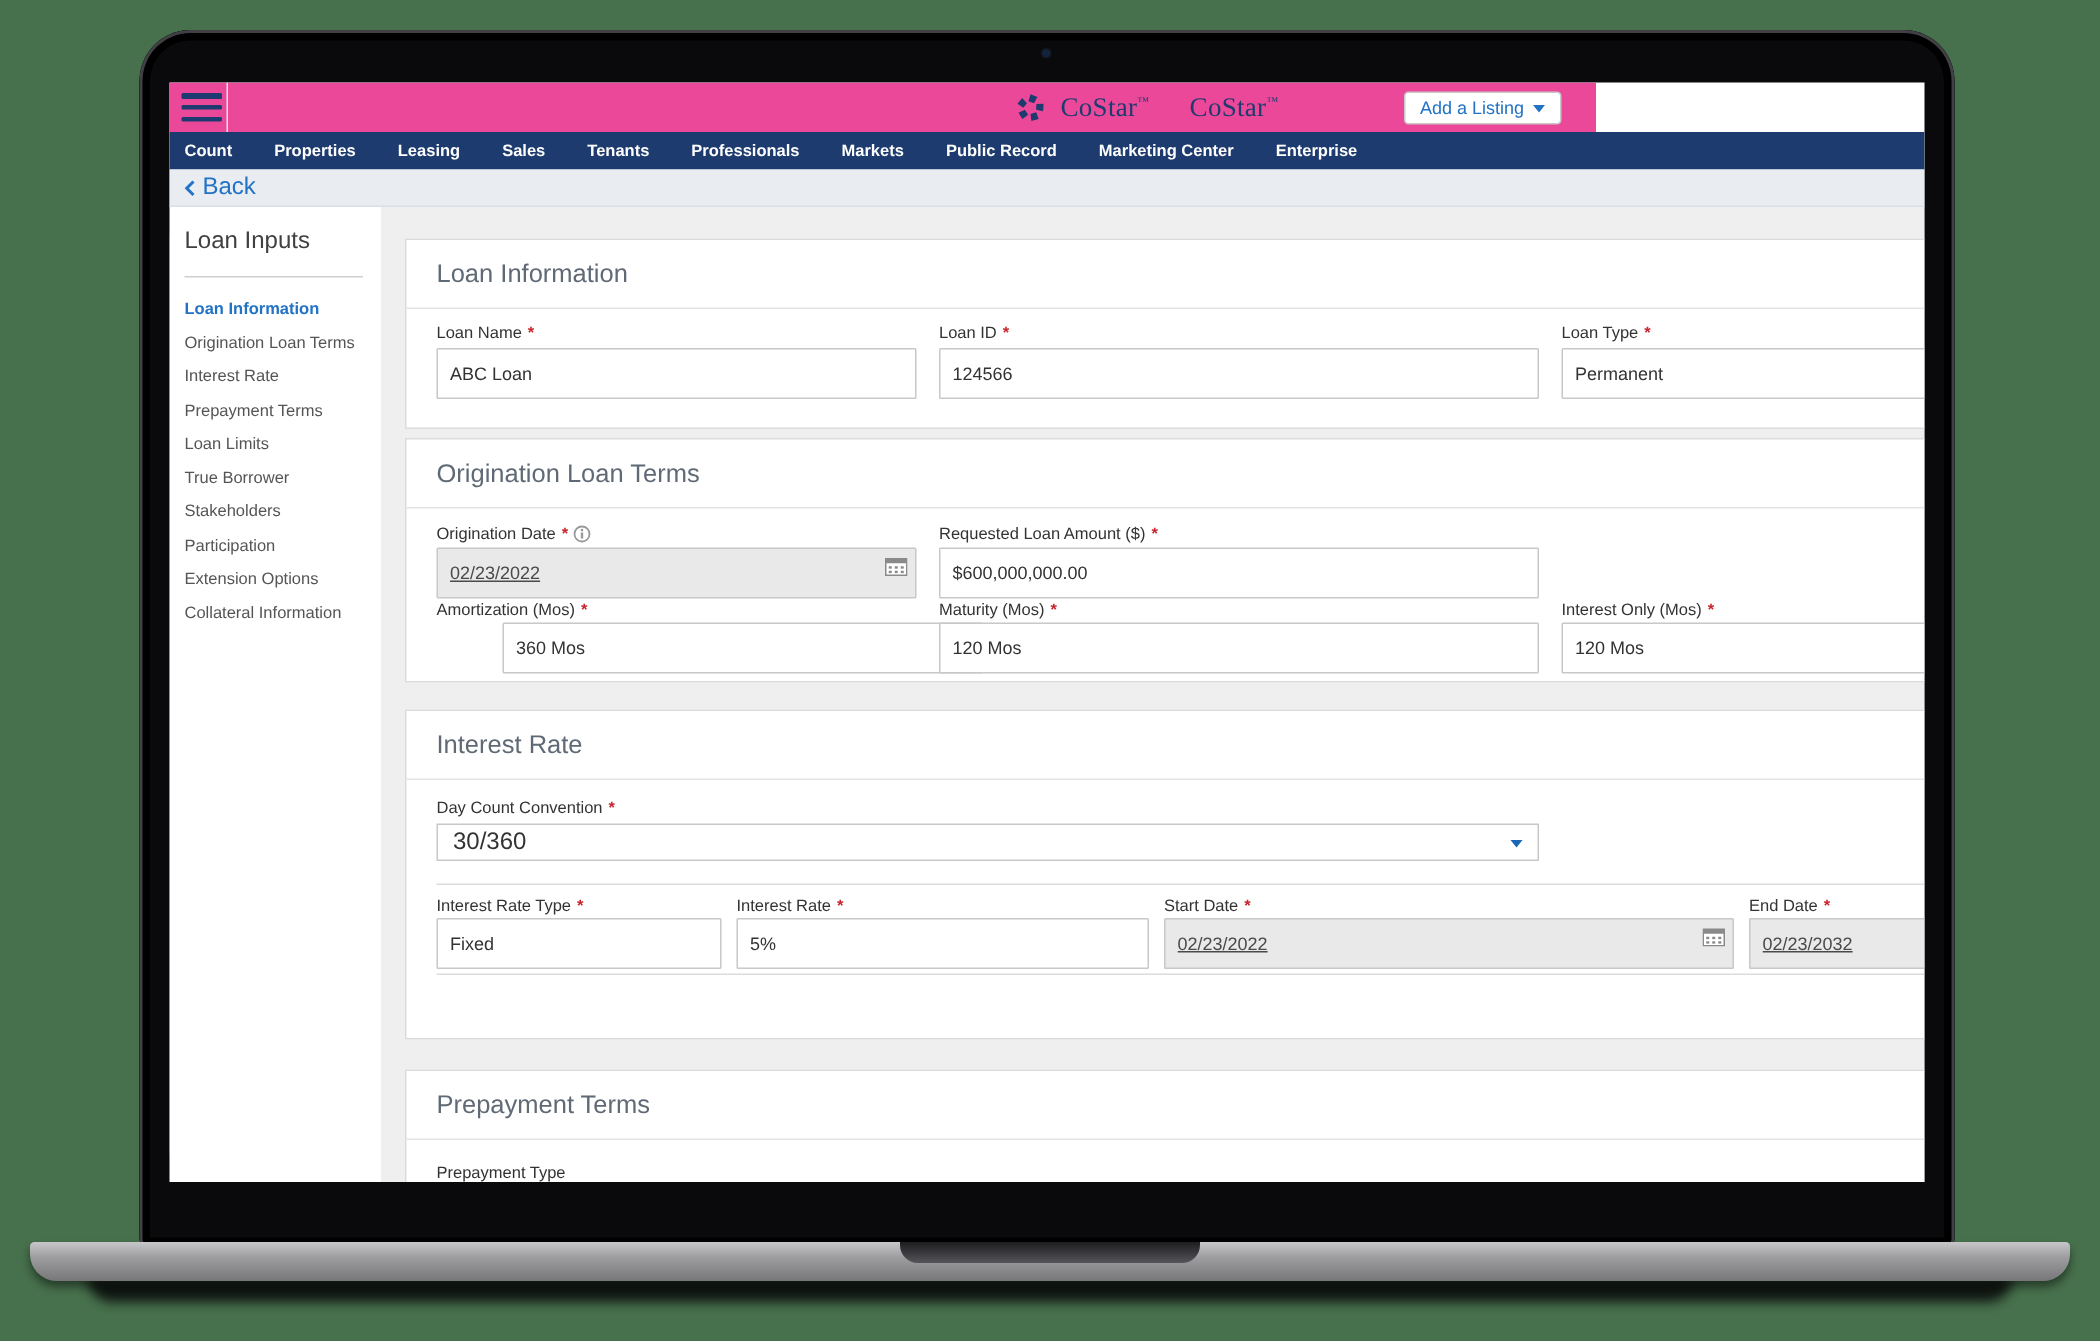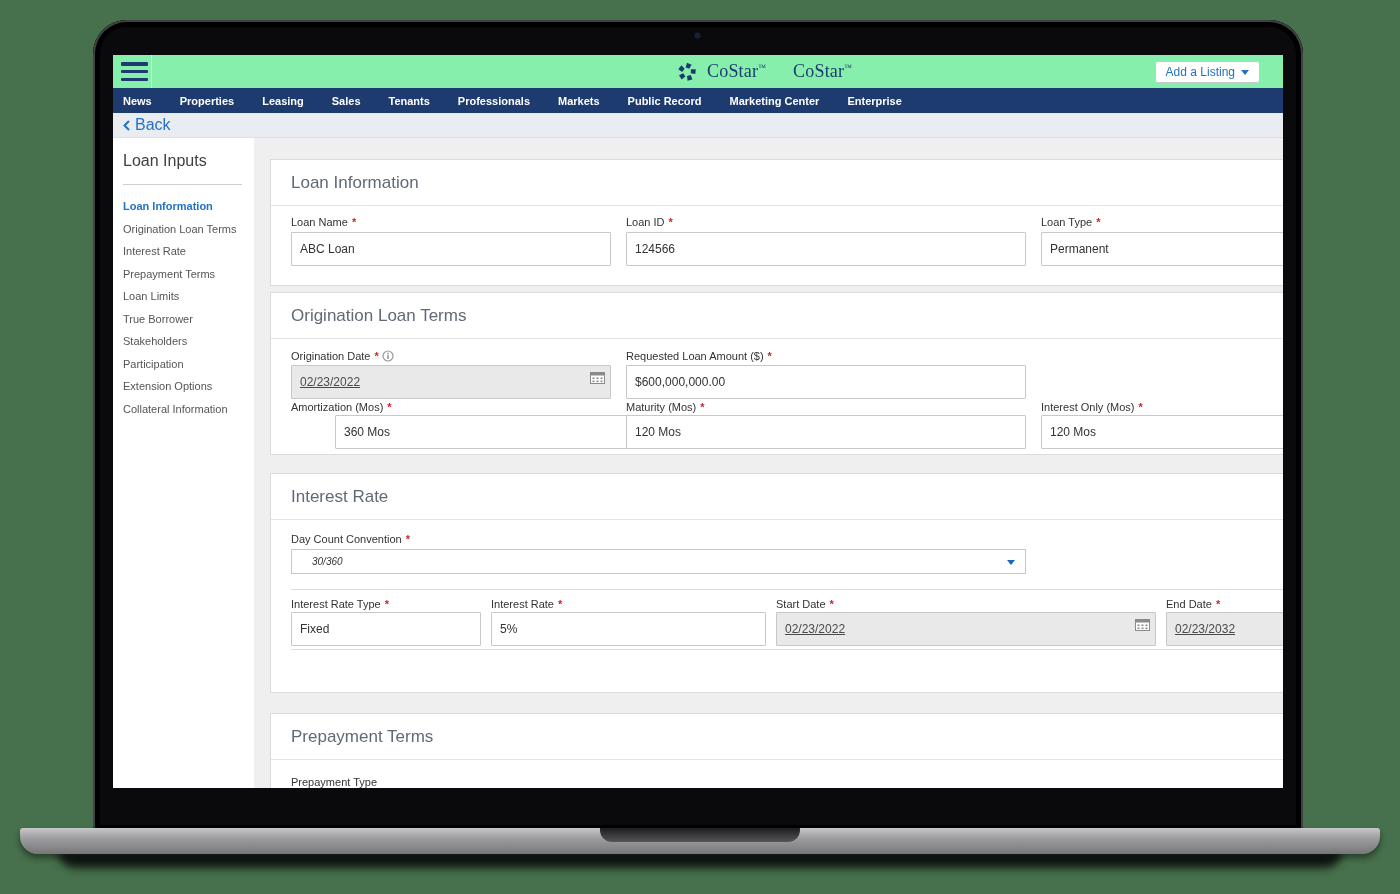--- a/index.html
+++ b/index.html
@@ -20,21 +20,21 @@
   .screen{position:absolute;left:20px;top:35px;width:1170px;height:733px;background:#fff;overflow:hidden;}
   .base{position:absolute;left:20px;top:828px;width:1360px;height:26px;
     background:linear-gradient(180deg,#c7c7c9 0%,#9d9da0 40%,#77777a 100%);
     border-radius:3px 3px 18px 18px;box-shadow:0 4px 6px rgba(0,0,0,.45);}
   .notch{position:absolute;left:50%;top:0;width:200px;height:14px;transform:translateX(-50%);
     background:linear-gradient(180deg,#1d1d20 0%,#55555a 100%);border-radius:0 0 12px 12px;}
   .base-shadow{position:absolute;left:58px;top:851px;width:1284px;height:17px;background:#060608;
     border-radius:0 0 46px 46px;filter:blur(4px);opacity:.85;z-index:-1;}
 
   
-  .app-header{position:absolute;left:0;top:0;width:1170px;height:33px;background:#86efac;}
+  .app-header{position:absolute;left:0;top:0;width:951px;height:33px;background:#ec4899;}
   .hamburger{position:absolute;left:8px;top:6px;width:27px;height:21px;cursor:pointer;display:flex;
     flex-direction:column;justify-content:space-between;padding:1px 0;}
   .hamburger span{display:block;height:3.5px;background:var(--navy);border-radius:1px;}
   .header-vdiv{position:absolute;left:38px;top:0;width:1px;height:33px;background:#E4E4E4;}
   .logo-group{position:absolute;left:563px;top:0;height:33px;display:flex;align-items:center;gap:9px;}
   .logo-mark{width:22px;height:22px;}
   .logo-word{font-family:"Liberation Serif","DejaVu Serif",serif;font-size:18px;color:var(--navy);
     letter-spacing:.2px;white-space:nowrap;}
   .logo-word sup{font-size:8px;vertical-align:7px;letter-spacing:0;}
   .logo-word + .logo-word{margin-left:18px;}
@@ -71,21 +71,21 @@
 
   .f-label{position:absolute;font-size:11px;color:var(--label);white-space:nowrap;display:flex;align-items:center;gap:3px;}
   .req{color:var(--required);font-size:11px;font-weight:700;margin-left:1px;}
   .field-input{position:absolute;height:25px;border:1px solid var(--input-border);background:#fff;
     font-size:12px;color:var(--value);padding:16px 8px;font-family:inherit;border-radius:1px;}
   .field-input.disabled{background:var(--disabled-bg);color:#4a4a4a;text-decoration:underline;}
   .input-wrap{position:absolute;height:25px;}
   .input-wrap .field-input{position:absolute;left:0;top:0;width:100%;}
   .cal-icon{position:absolute;right:6px;top:6px;width:15px;height:13px;}
   .select-box{position:absolute;height:25px;border:1px solid var(--input-border);background:#fff;
-    display:flex;align-items:center;padding:0 20px;font-size:10px;color:var(--value);cursor:pointer;font-style:italic;}
+    display:flex;align-items:center;padding:0 10px;font-size:16px;color:var(--value);cursor:pointer;}
   .select-box .caret-down{position:absolute;right:10px;top:10px;border-top-color:#1B66B5;}
   .card-divider{position:absolute;left:20px;right:20px;height:1px;background:#DCDCDC;}
   .info-icon{width:12px;height:12px;}
 </style>
 </head>
 <body>
 
 <div class="laptop">
   <div class="camera"></div>
 
@@ -113,21 +113,21 @@
         <div class="logo-word"><span>CoStar</span><sup>™</sup></div>
       </div>
 
       <div class="add-listing-btn">
         <span>Add a Listing</span>
         <span class="caret-down"></span>
       </div>
     </div>
 
     <div class="main-nav">
-      <div class="nav-item">News</div>
+      <div class="nav-item">Count</div>
       <div class="nav-item">Properties</div>
       <div class="nav-item">Leasing</div>
       <div class="nav-item">Sales</div>
       <div class="nav-item">Tenants</div>
       <div class="nav-item">Professionals</div>
       <div class="nav-item">Markets</div>
       <div class="nav-item">Public Record</div>
       <div class="nav-item">Marketing Center</div>
       <div class="nav-item">Enterprise</div>
     </div>

